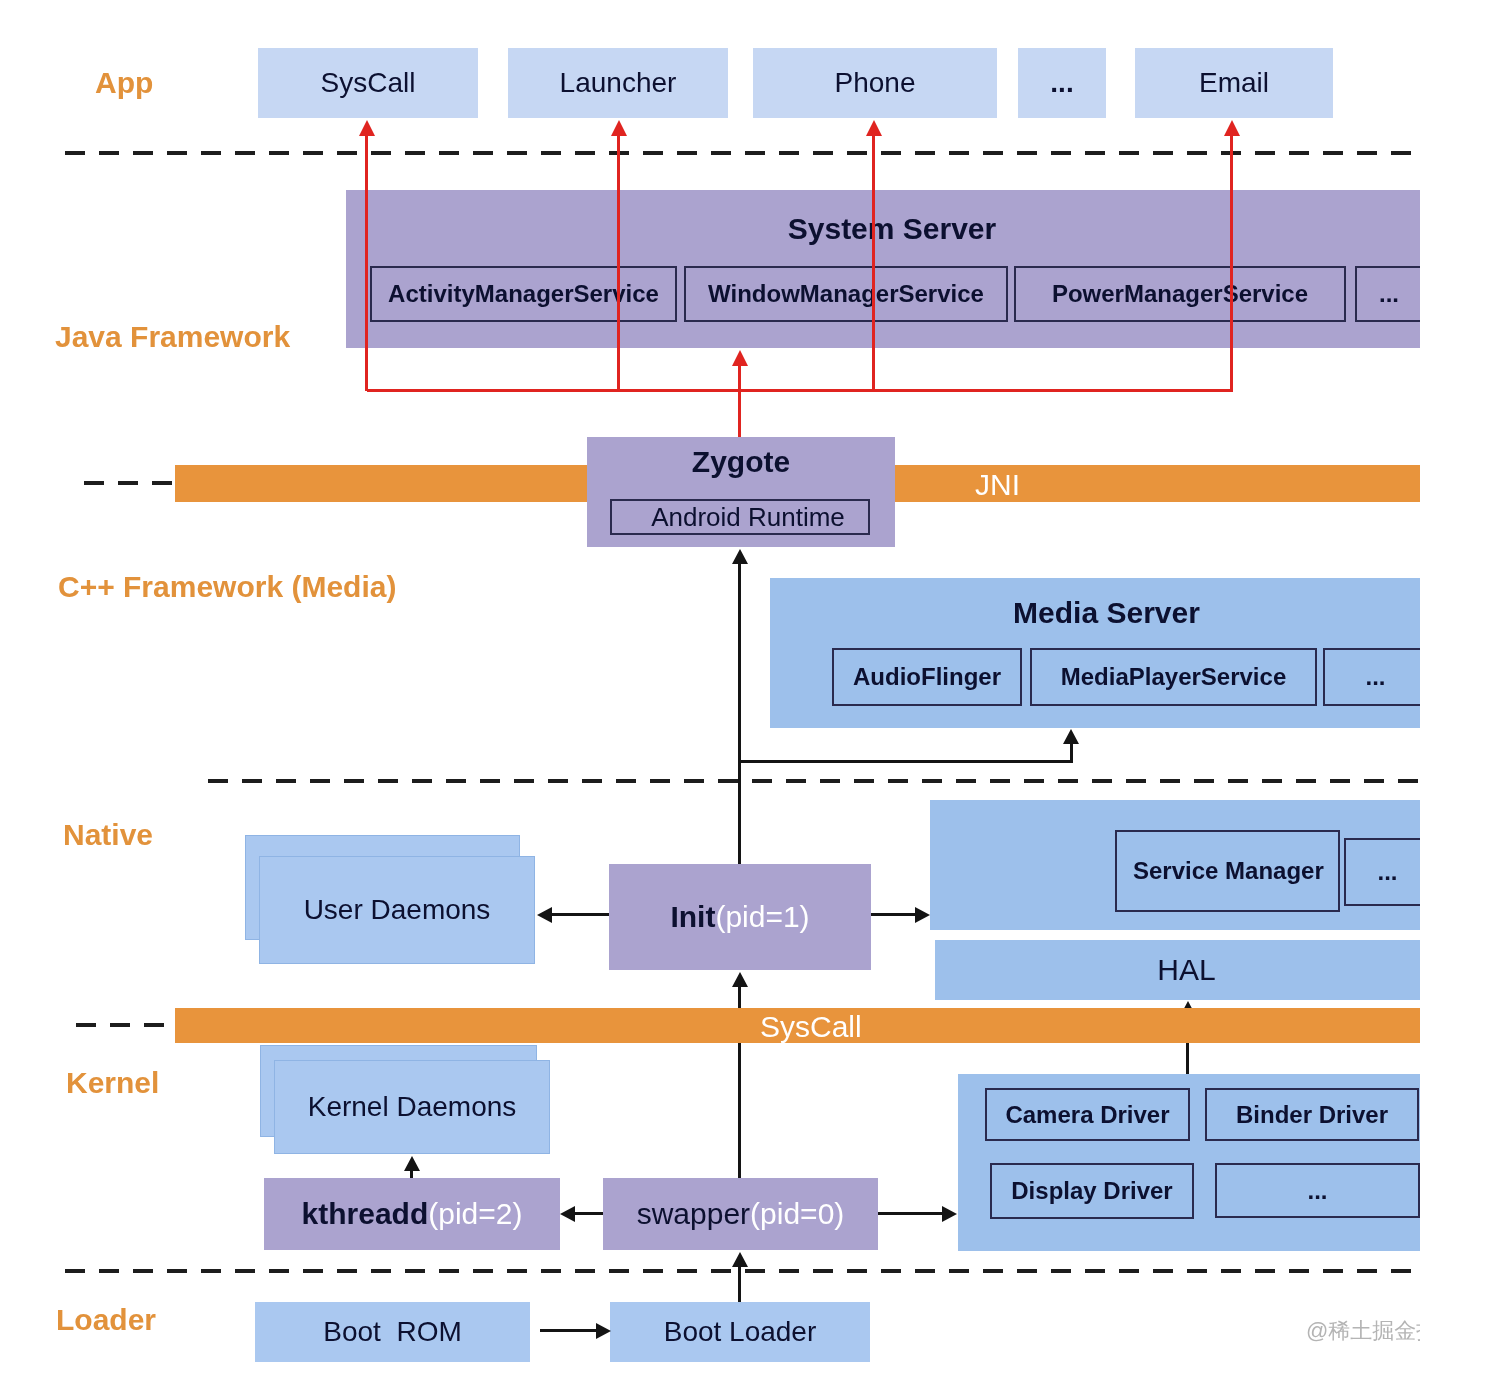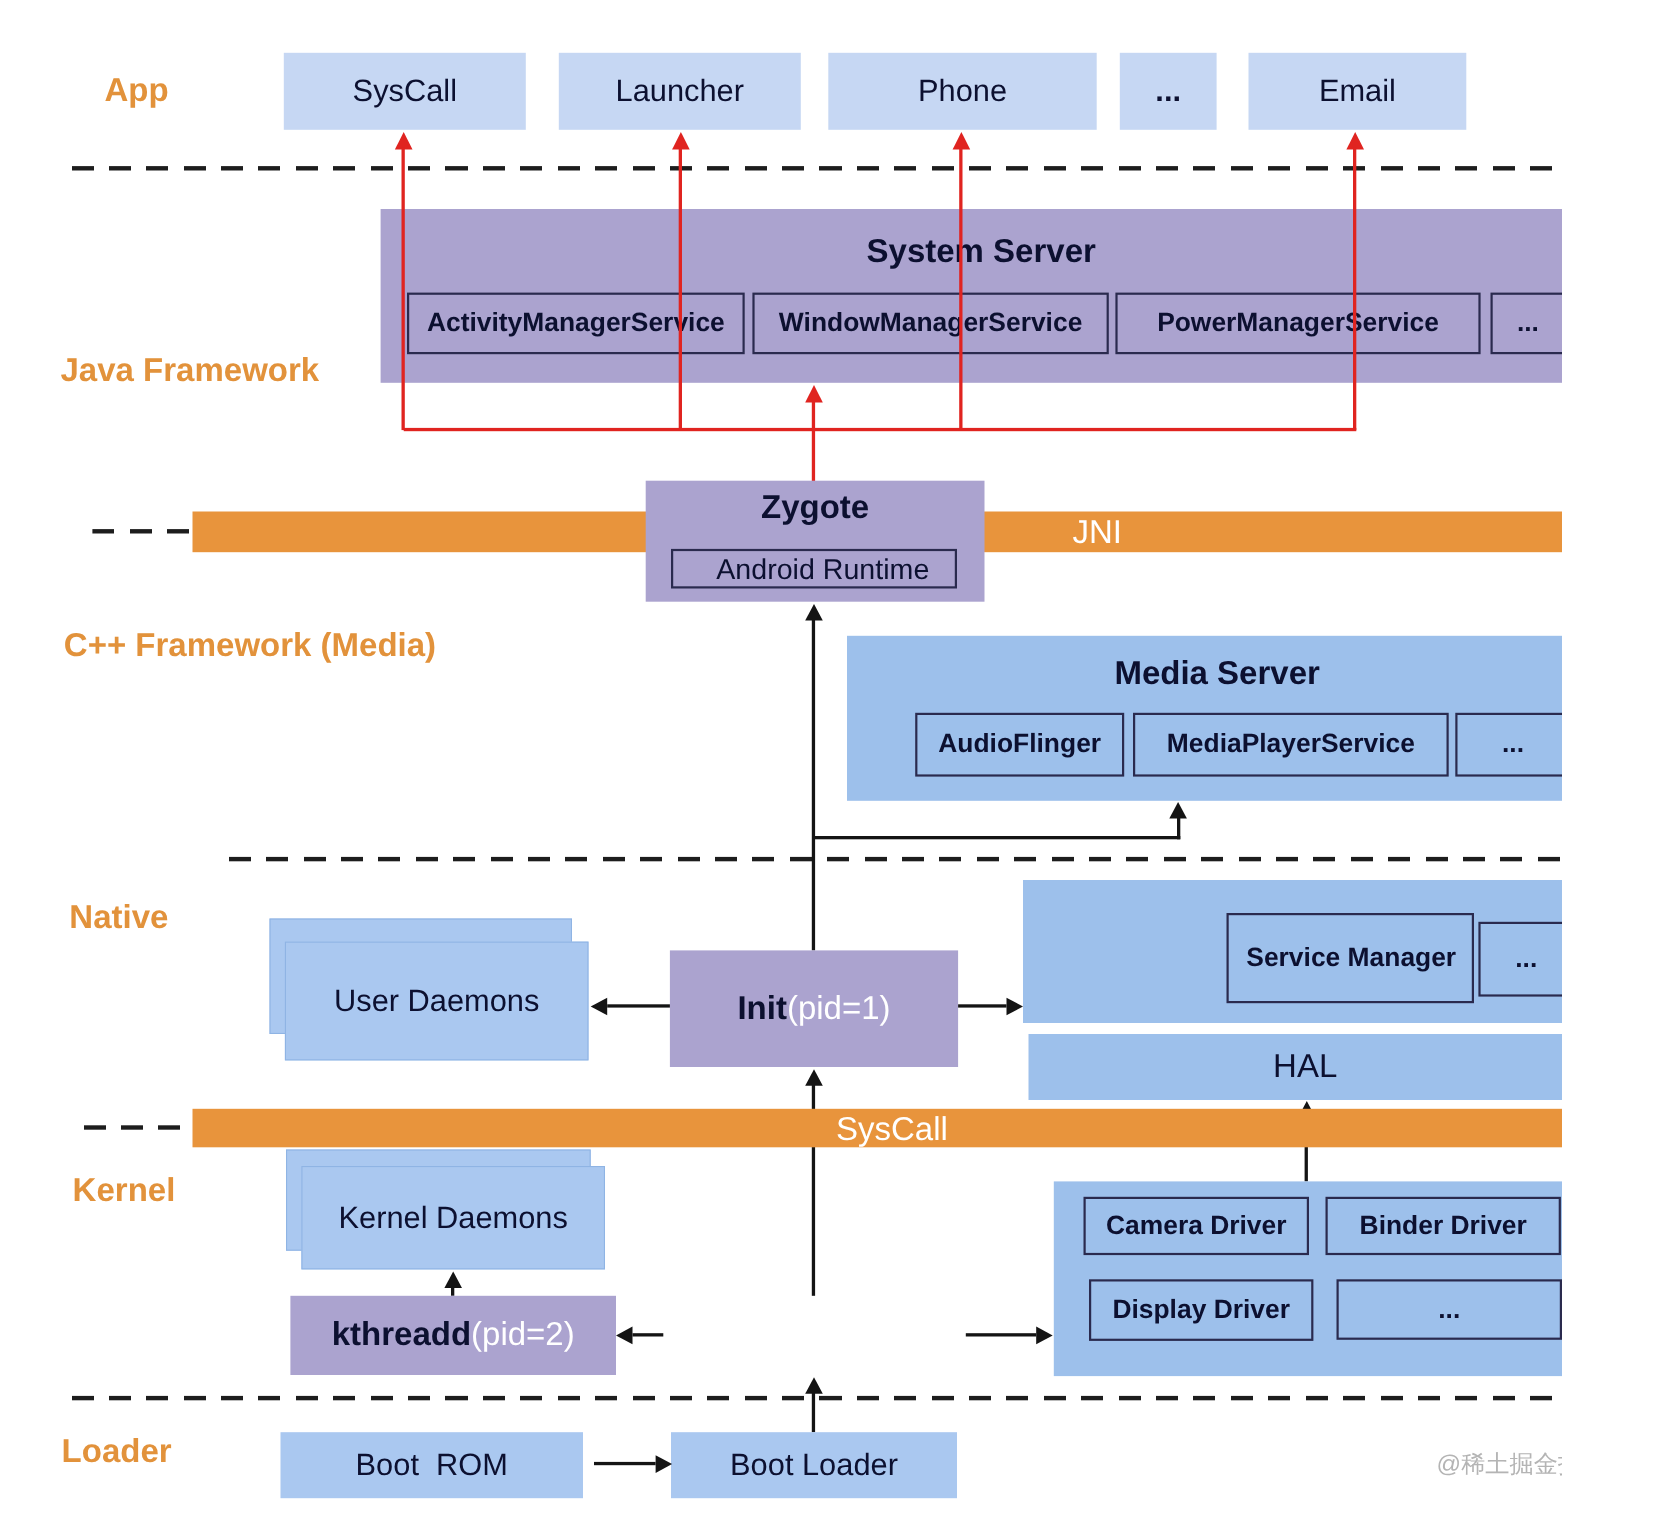--- a/index.html
+++ b/index.html
@@ -175,20 +175,24 @@
   <div class="box blue-light stack t28" style="left:274px;top:1060px;width:276px;height:94px;">
       <span>Kernel Daemons</span>
     </div>
   <div class="arr up-blk" style="left:404px;top:1156px;"></div>
   <div class="kline vr" style="left:410px;top:1170px;height:8px;"></div>
 
   <div class="box purple t30" style="left:264px;top:1178px;width:296px;height:72px;">
     <span class="bold">kthreadd</span>
       <span class="white">(pid=2)</span>
   </div>
+  <div class="box purple t30" style="left:603px;top:1178px;width:275px;height:72px;">
+    <span>swapper</span>
+      <span class="white">(pid=0)</span>
+  </div>
   <div class="arr left-blk" style="left:560px;top:1206px;"></div>
   <div class="kline hr" style="left:575px;top:1212px;width:28px;"></div>
   <div class="kline hr" style="left:878px;top:1212px;width:64px;"></div>
   <div class="arr right-blk" style="left:942px;top:1206px;"></div>
 
   <div class="box blue-med" style="left:958px;top:1074px;width:482px;height:177px;">
     <div class="inner t24" style="left:27px;top:14px;width:205px;height:53px;">
         <span>Camera Driver</span>
       </div>
     <div class="inner t24" style="left:247px;top:14px;width:214px;height:53px;">

